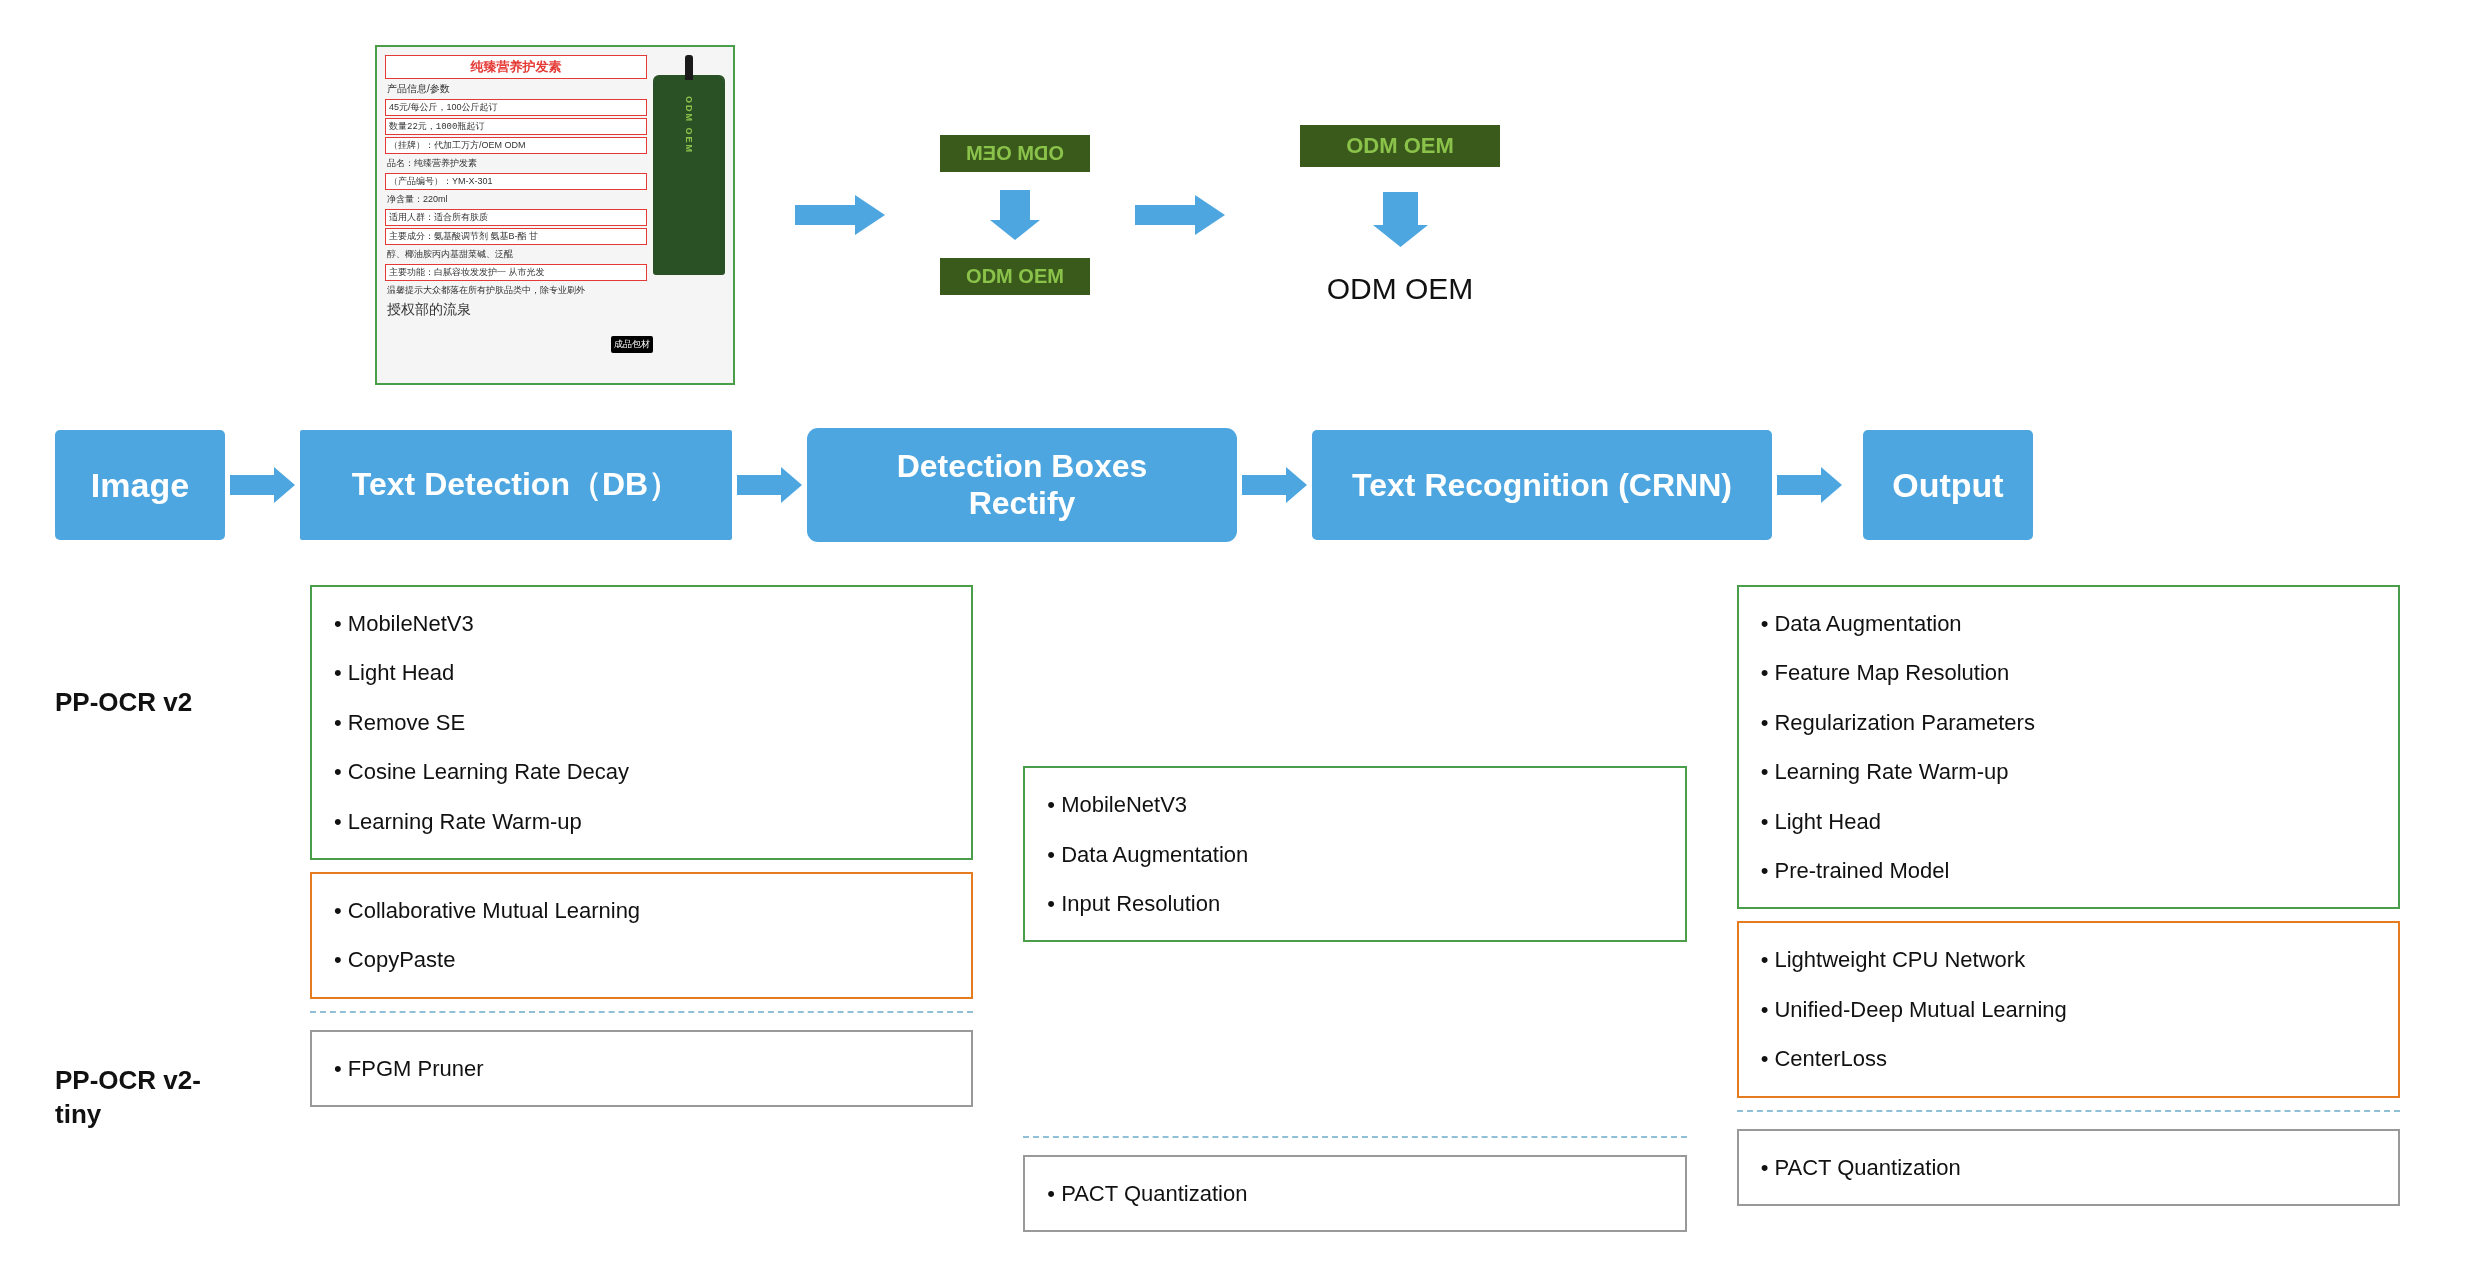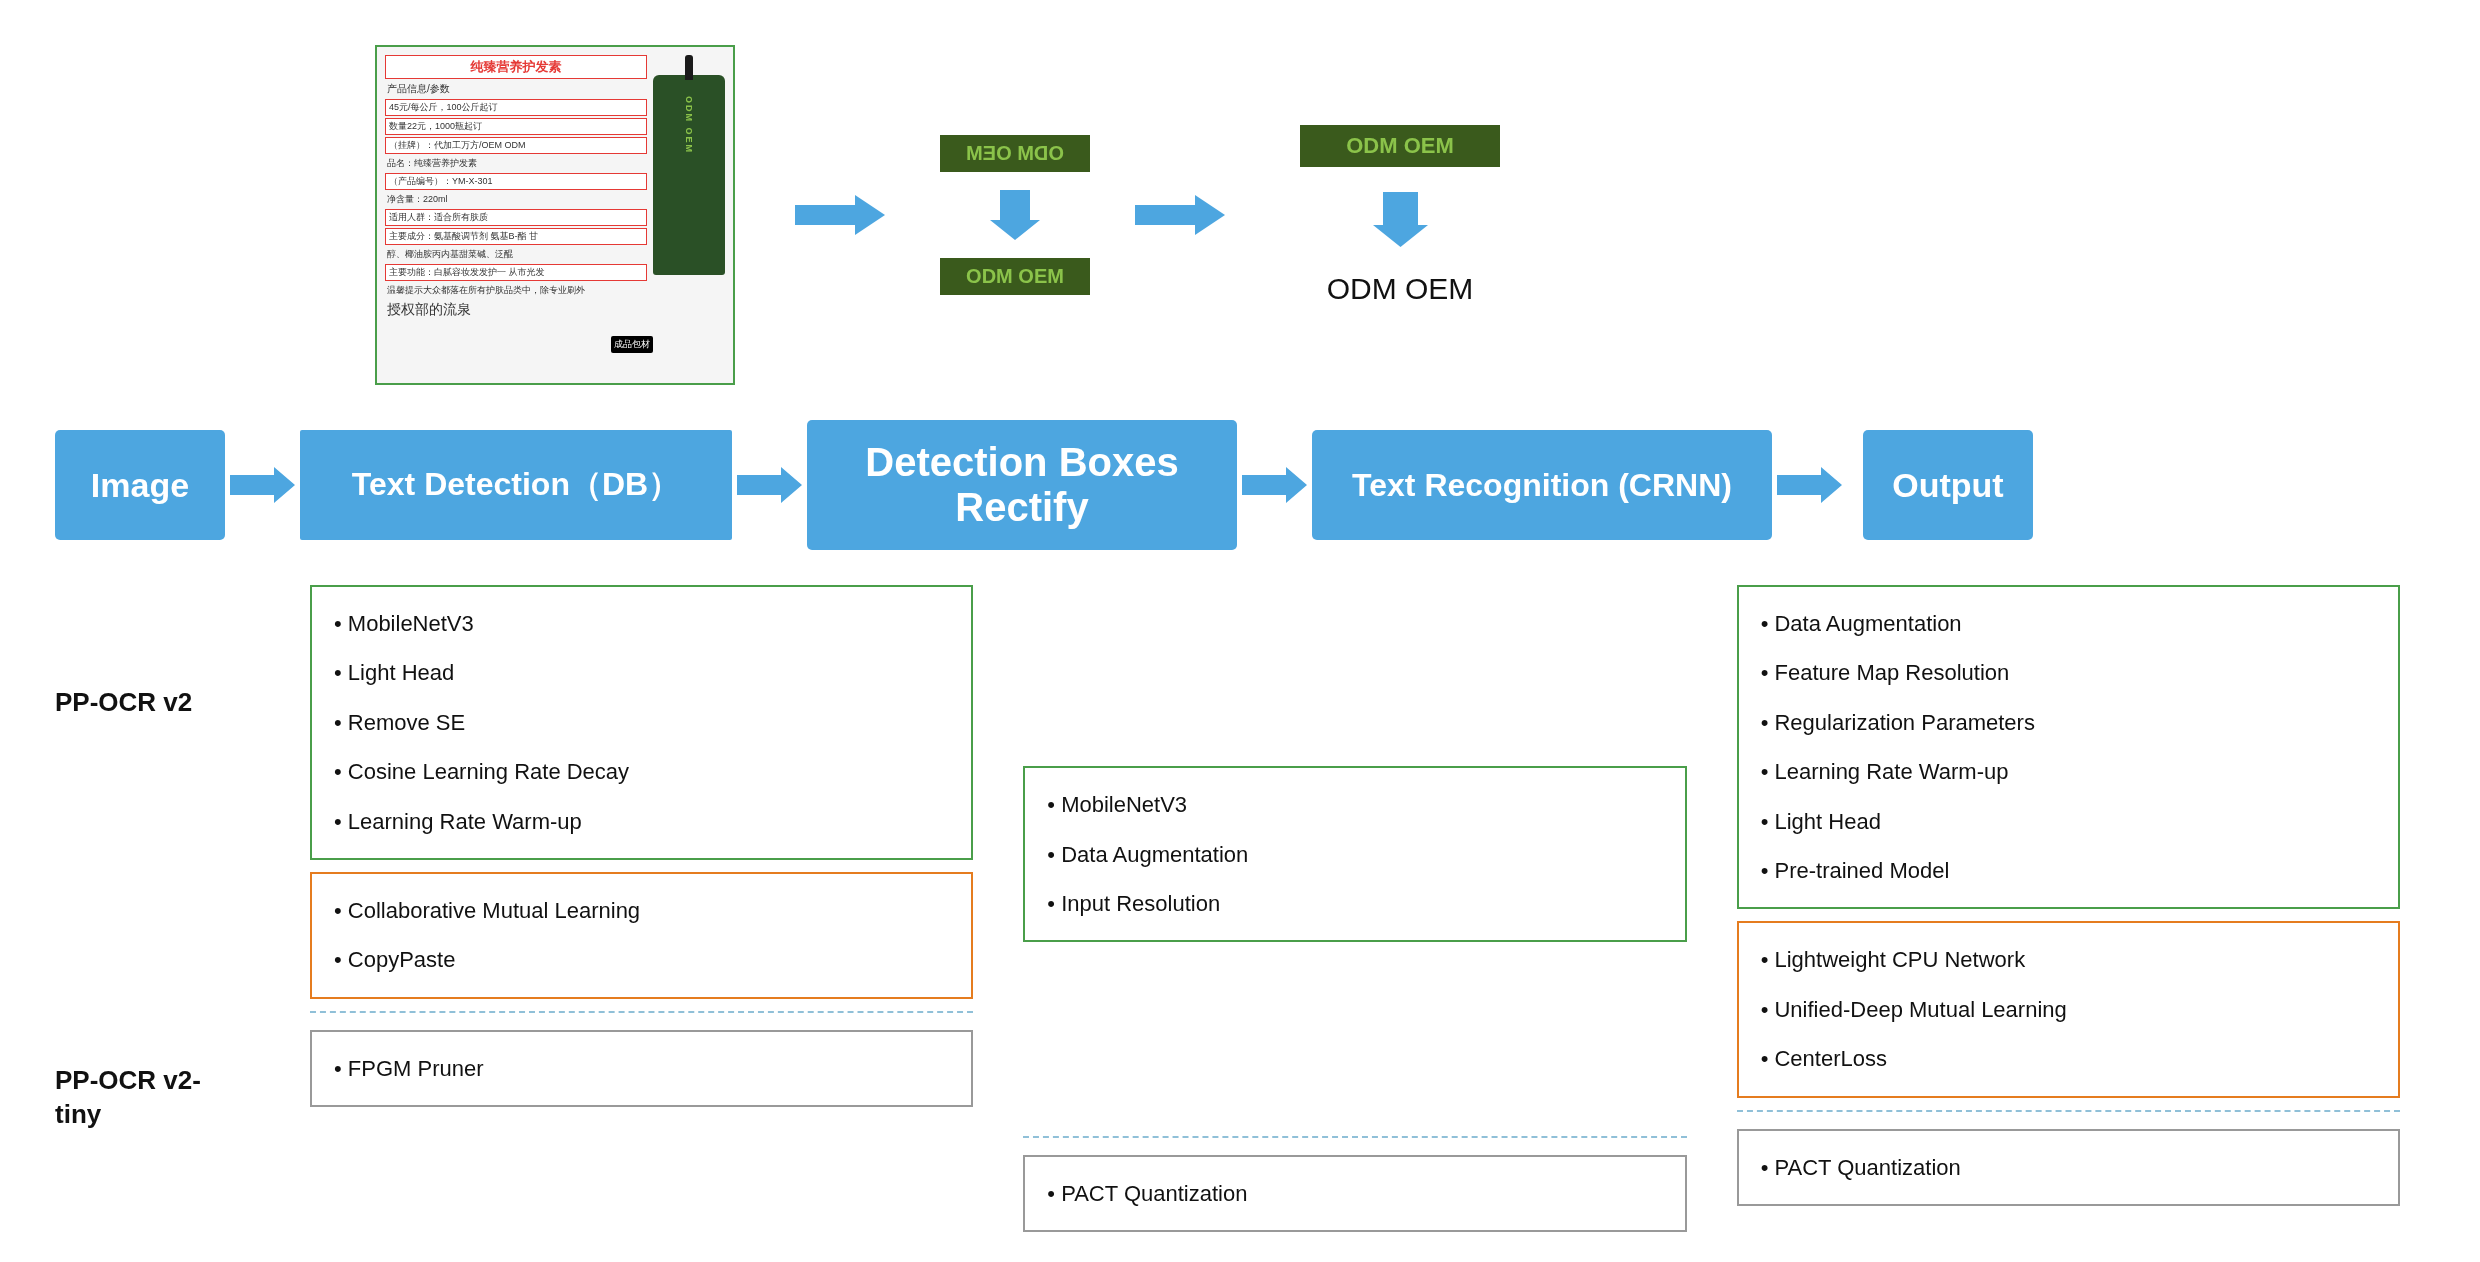--- a/index.html
+++ b/index.html
@@ -171,21 +171,21 @@
 
   <div class="top-row">
     <div class="top-empty-left"></div>
 
     <div class="top-product-area">
       <div style="width:360px;height:340px;border:2px solid #4a9e4a;background:#f5f5f5;display:flex;align-items:stretch;padding:8px;gap:6px;position:relative;">
         <div style="flex:1;display:flex;flex-direction:column;gap:2px;overflow:hidden;">
           <div style="border:1.5px solid #e53935;padding:2px 4px;font-size:13px;color:#e53935;font-weight:bold;text-align:center;background:#fff;">纯臻营养护发素</div>
           <div style="font-size:10px;color:#333;padding:1px 2px;">产品信息/参数</div>
           <div style="border:1.5px solid #e53935;padding:1px 3px;font-size:9px;color:#333;background:#fff;">45元/每公斤，100公斤起订</div>
-          <div style="border:1.5px solid #e53935;padding:1px 3px;font-size:9px;color:#333;background:#fff;">数量22元，1000瓶起订</div>
+          <div style="border:1.5px solid #e53935;padding:1px 3px;font-size:9px;color:#333;background:#fff;font-family:Liberation Mono, monospace;">数量22元，1000瓶起订</div>
           <div style="border:1.5px solid #e53935;padding:1px 3px;font-size:9px;color:#333;background:#fff;">（挂牌）：代加工万方/OEM ODM</div>
           <div style="font-size:9px;color:#333;padding:1px 2px;">品名：纯臻营养护发素</div>
           <div style="border:1.5px solid #e53935;padding:1px 3px;font-size:9px;color:#333;background:#fff;">（产品编号）：YM-X-301</div>
           <div style="font-size:9px;color:#333;padding:1px 2px;">净含量：220ml</div>
           <div style="border:1.5px solid #e53935;padding:1px 3px;font-size:9px;color:#333;background:#fff;">适用人群：适合所有肤质</div>
           <div style="border:1.5px solid #e53935;padding:1px 3px;font-size:9px;color:#333;background:#fff;">主要成分：氨基酸调节剂 氨基B-酯 甘</div>
           <div style="font-size:9px;color:#333;padding:1px 2px;">醇、椰油胺丙内基甜菜碱、泛醌</div>
           <div style="border:1.5px solid #e53935;padding:1px 3px;font-size:9px;color:#333;background:#fff;">主要功能：白腻容妆发发护一 从市光发</div>
           <div style="font-size:9px;color:#333;padding:1px 2px;">温馨提示大众都落在所有护肤品类中，除专业刷外</div>
           <div style="font-size:14px;color:#333;padding:1px 2px;">授权部的流泉</div>
@@ -243,21 +243,21 @@
     </div>
 
     <div style="background:#4da6e0;color:#fff;border-radius:2px;display:flex;align-items:center;justify-content:center;font-size:32px;font-weight:bold;padding:20px 30px;min-height:110px;width:432px;text-align:center;flex-shrink:0;">Text Detection（DB）</div>
 
     <div style="width:75px;flex-shrink:0;display:flex;align-items:center;justify-content:center;">
       <svg width="65" height="36" viewBox="0 0 65 36">
         <polygon points="0,8 44,8 44,0 65,18 44,36 44,28 0,28" fill="#4da6e0"></polygon>
       </svg>
     </div>
 
-    <div style="background:#4da6e0;color:#fff;border-radius:5px;display:flex;align-items:center;justify-content:center;font-size:40px;font-weight:bold;padding:20px 47px;min-height:110px;width:430px;text-align:center;flex-shrink:0;">Detection Boxes Rectify</div>
+    <div style="background:#4da6e0;color:#fff;border-radius:11px;display:flex;align-items:center;justify-content:center;font-size:32px;font-weight:bold;padding:20px 47px;min-height:110px;width:430px;text-align:center;flex-shrink:0;">Detection Boxes Rectify</div>
 
     <div style="width:75px;flex-shrink:0;display:flex;align-items:center;justify-content:center;">
       <svg width="65" height="36" viewBox="0 0 65 36">
         <polygon points="0,8 44,8 44,0 65,18 44,36 44,28 0,28" fill="#4da6e0"></polygon>
       </svg>
     </div>
 
     <div style="background:#4da6e0;color:#fff;border-radius:5px;display:flex;align-items:center;justify-content:center;font-size:32px;font-weight:bold;padding:20px 30px;min-height:110px;width:460px;text-align:center;flex-shrink:0;">Text Recognition (CRNN)</div>
 
     <div style="width:75px;flex-shrink:0;display:flex;align-items:center;justify-content:center;">

